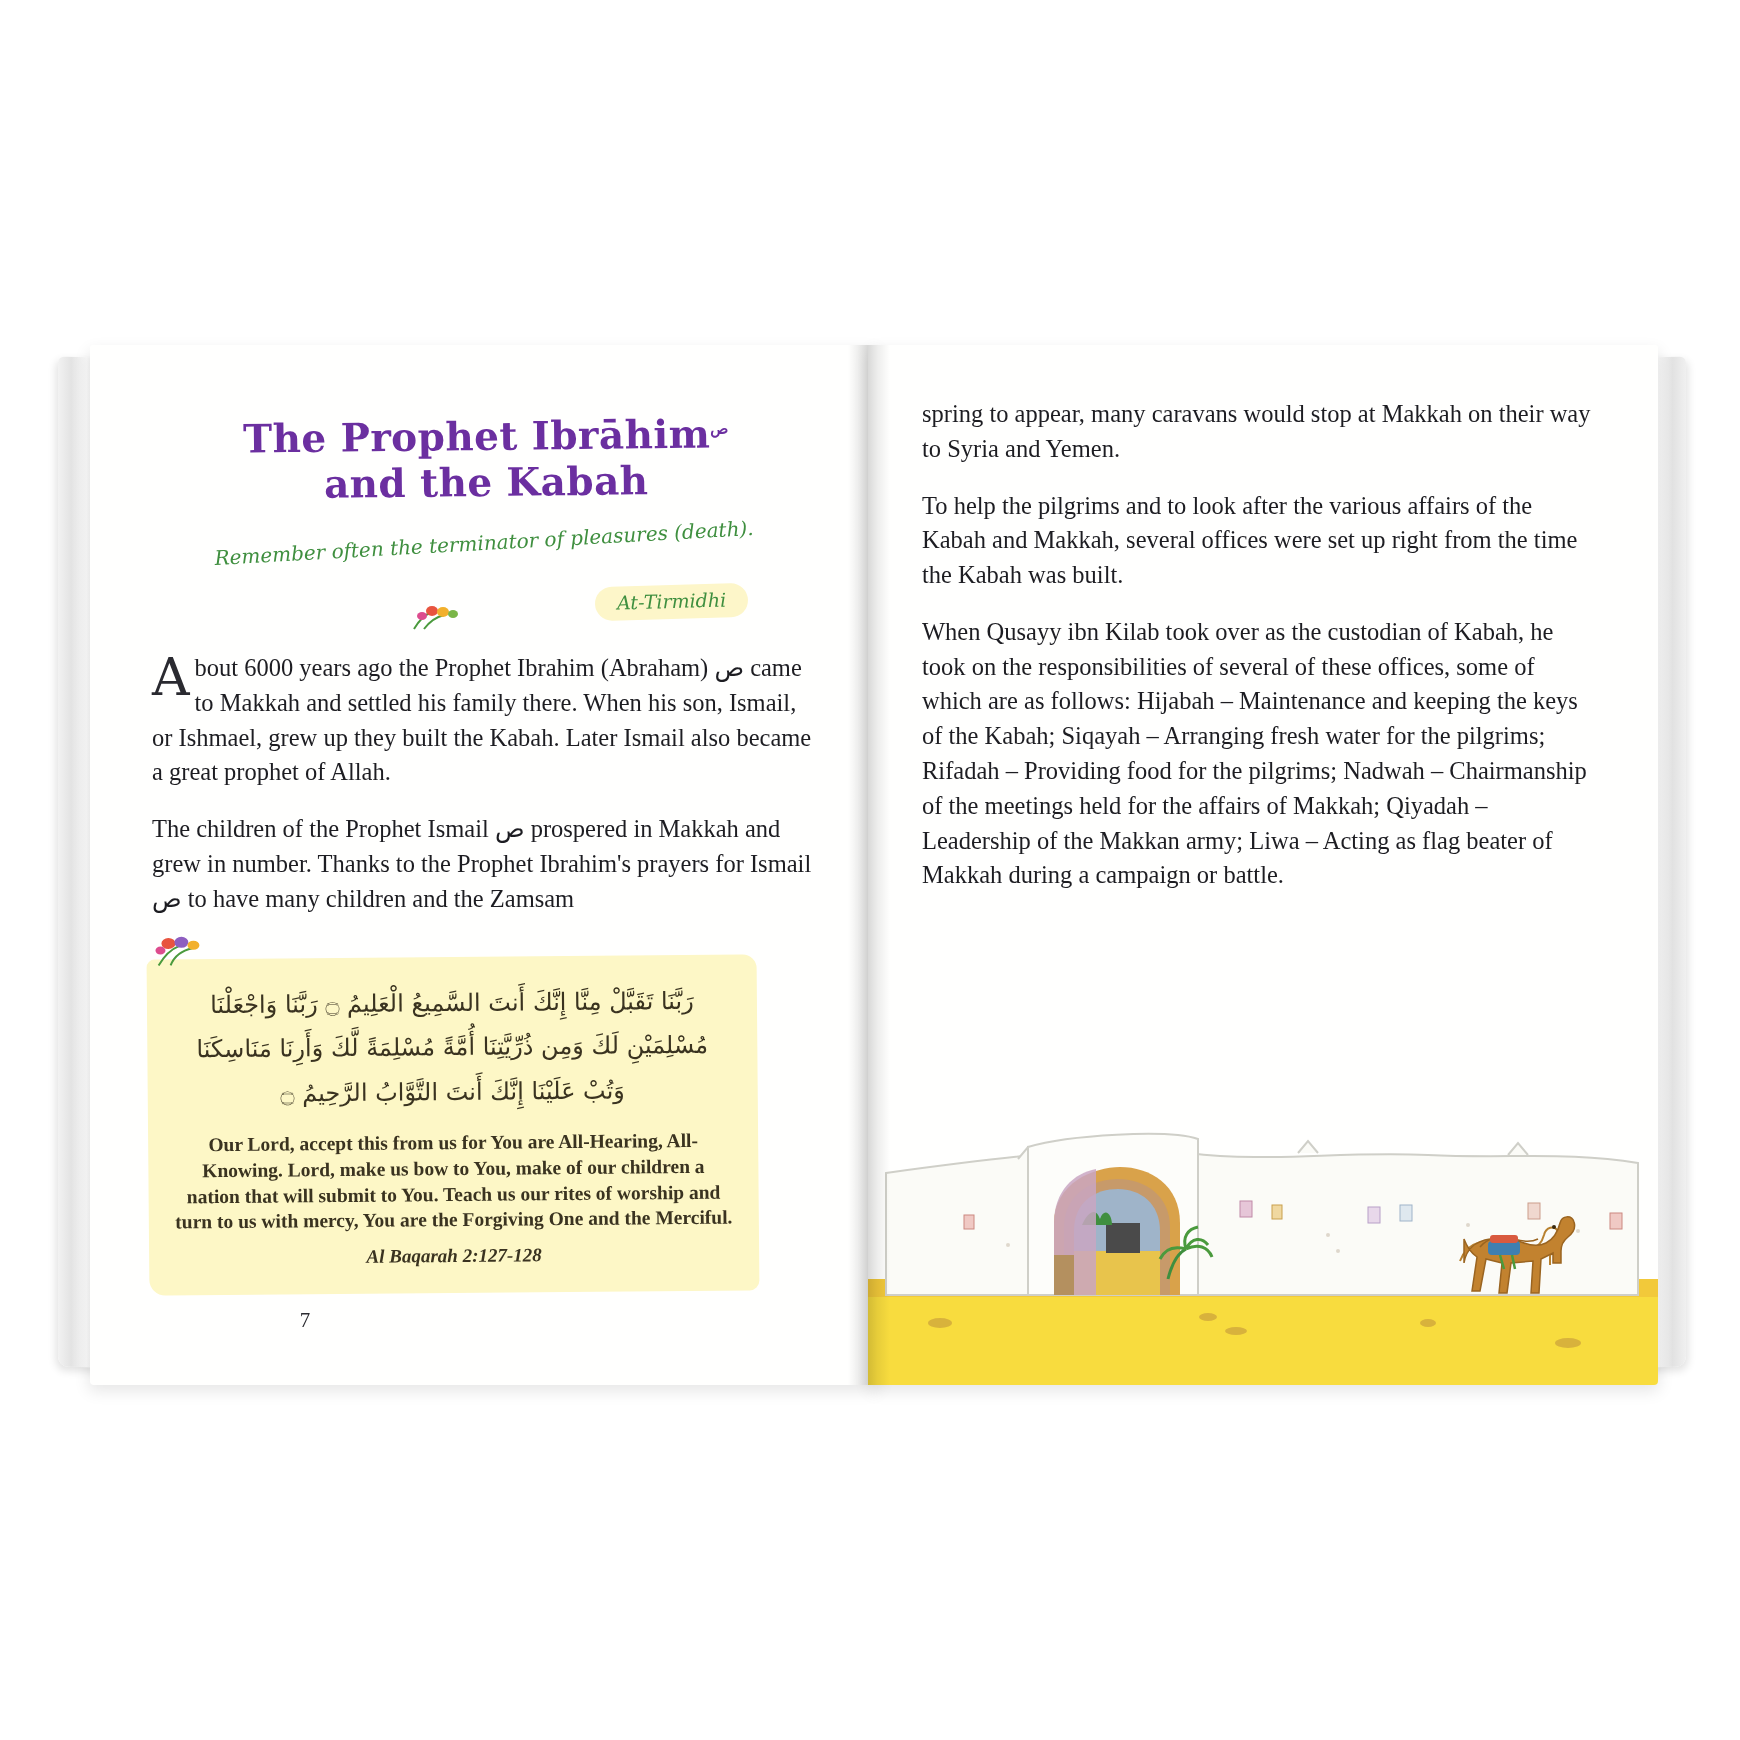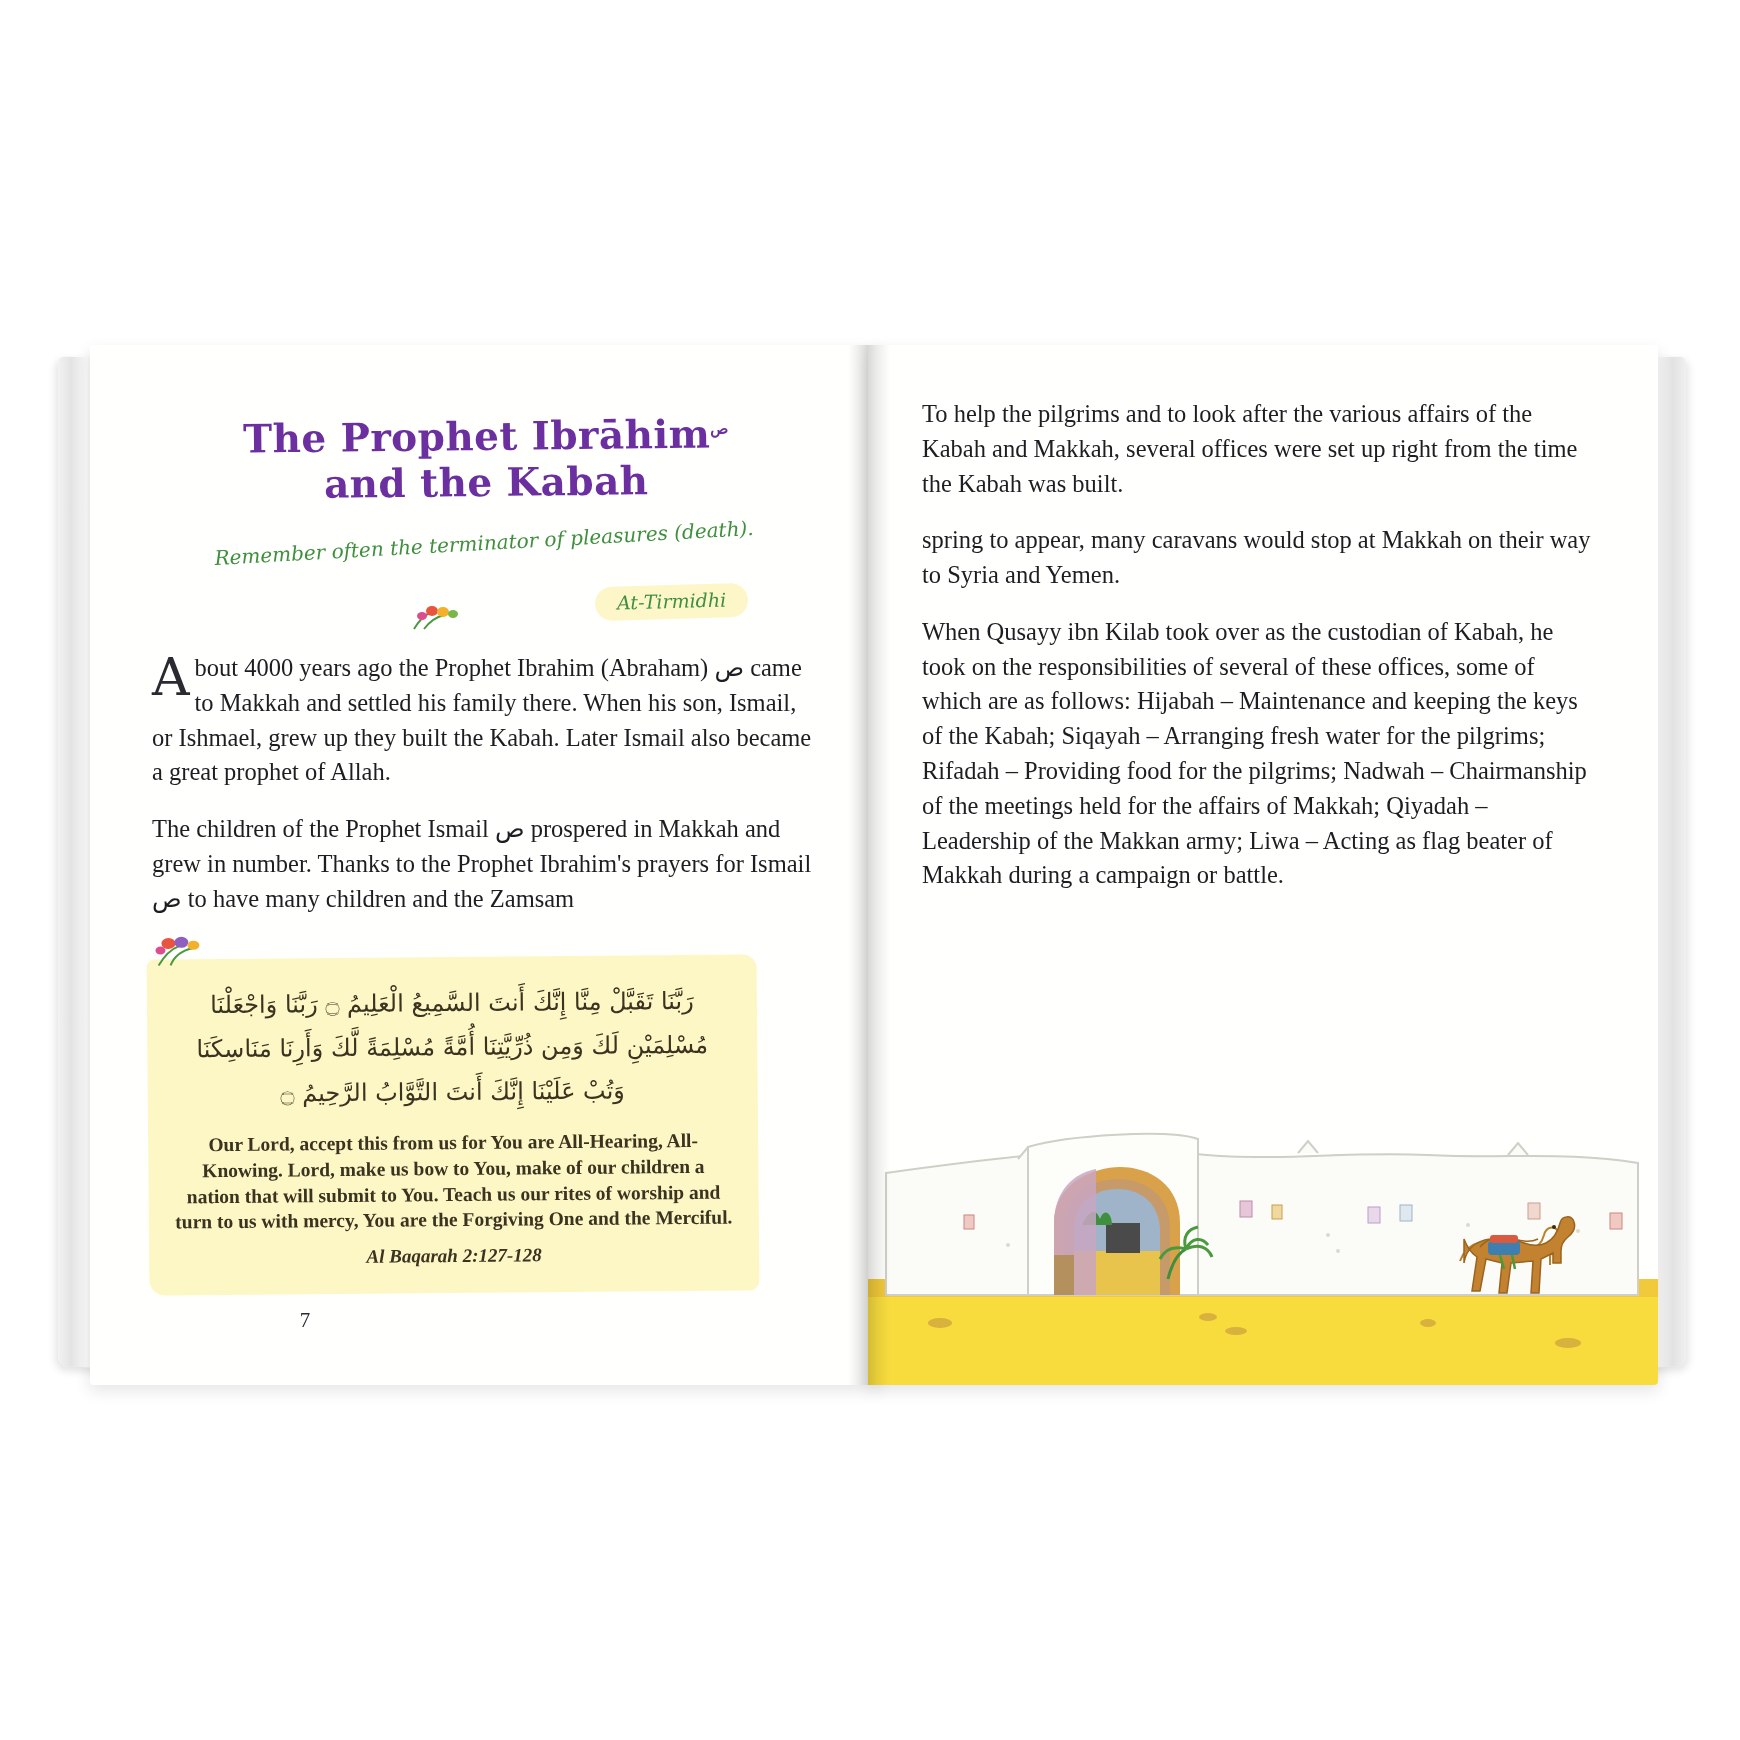--- a/index.html
+++ b/index.html
@@ -271,21 +271,21 @@
             <path d="M4 26 C10 16 14 12 20 10" stroke="#4a9a3d" stroke-width="2" fill="none"></path>
             <path d="M14 26 C20 18 26 14 34 12" stroke="#4a9a3d" stroke-width="2" fill="none"></path>
             <ellipse cx="22" cy="8" rx="6" ry="5" fill="#e8543f"></ellipse>
             <ellipse cx="33" cy="9" rx="6" ry="5" fill="#f2b02c"></ellipse>
             <ellipse cx="43" cy="11" rx="5" ry="4" fill="#7ab648"></ellipse>
             <ellipse cx="12" cy="13" rx="5" ry="4" fill="#dd4c8e"></ellipse>
           </svg>
         </div>
 
         <p class="body-text p1">
-          <span class="dropcap">A</span><span>bout 4000 years ago the Prophet Ibrahim  (Abraham) ص came to Makkah and settled his family there. When his son, Ismail, or Ishmael, grew up they built the Kabah. Later Ismail also became a great prophet of Allah.</span>
+          <span class="dropcap">A</span><span>bout 6000 years ago the Prophet Ibrahim  (Abraham) ص came to Makkah and settled his family there. When his son, Ismail, or Ishmael, grew up they built the Kabah. Later Ismail also became a great prophet of Allah.</span>
         </p>
 
         <p class="body-text p2">The children of the Prophet Ismail ص prospered in Makkah and grew in number. Thanks to the Prophet Ibrahim's prayers for Ismail ص to have many children and the Zamsam</p>
 
         <div class="quran-box">
           <svg class="flower-2" viewBox="0 0 58 34">
             <path d="M6 32 C12 22 18 16 26 13" stroke="#4a9a3d" stroke-width="2" fill="none"></path>
             <path d="M18 32 C22 22 30 17 40 15" stroke="#4a9a3d" stroke-width="2" fill="none"></path>
             <ellipse cx="16" cy="10" rx="7" ry="5.5" fill="#e8543f"></ellipse>
             <ellipse cx="29" cy="9" rx="7" ry="5.5" fill="#8e5ec0"></ellipse>
@@ -298,22 +298,22 @@
           <div class="translation">Our Lord, accept this from us for You are All-Hearing, All-Knowing. Lord, make us bow to You, make of our children a nation that will submit to You. Teach us our rites of worship and turn to us with mercy, You are the Forgiving One and the Merciful.</div>
           <div class="ref">Al Baqarah 2:127-128</div>
         </div>
 
         <div class="folio">7</div>
       </div>
     </div>
 
     <div class="page page-right">
       <div class="page-inner">
+        <p class="r-par">spring to appear, many caravans would stop at Makkah on their way to Syria and Yemen.</p>
         <p class="r-par">To help the pilgrims and to look after the various affairs of the Kabah and Makkah, several offices were set up right from the time the Kabah was built.</p>
-        <p class="r-par">spring to appear, many caravans would stop at Makkah on their way to Syria and Yemen.</p>
         <p class="r-par">When Qusayy ibn Kilab took over as the custodian of Kabah, he took on the responsibilities of several of these offices, some of which are as follows: Hijabah – Maintenance and keeping the keys of the Kabah; Siqayah – Arranging fresh water for the pilgrims; Rifadah – Providing food for the pilgrims; Nadwah – Chairmanship of the meetings held for the affairs of Makkah; Qiyadah – Leadership of the Makkan army; Liwa – Acting as flag beater of Makkah during a campaign or battle.</p>
 
         <div class="illus">
           <svg viewBox="0 0 790 330" width="790" height="330" preserveAspectRatio="none">
 
             <rect x="0" y="224" width="790" height="106" fill="#f8dc3e"></rect>
             <rect x="0" y="224" width="790" height="18" fill="#f2c93a"></rect>
 
             <path d="M18 118 L18 240 L770 240 L770 108 C700 96 640 104 560 100 C470 96 400 108 320 98 C240 88 120 104 18 118 Z" fill="#fbfbf7" stroke="#cfcfc8" stroke-width="2"></path>
 

